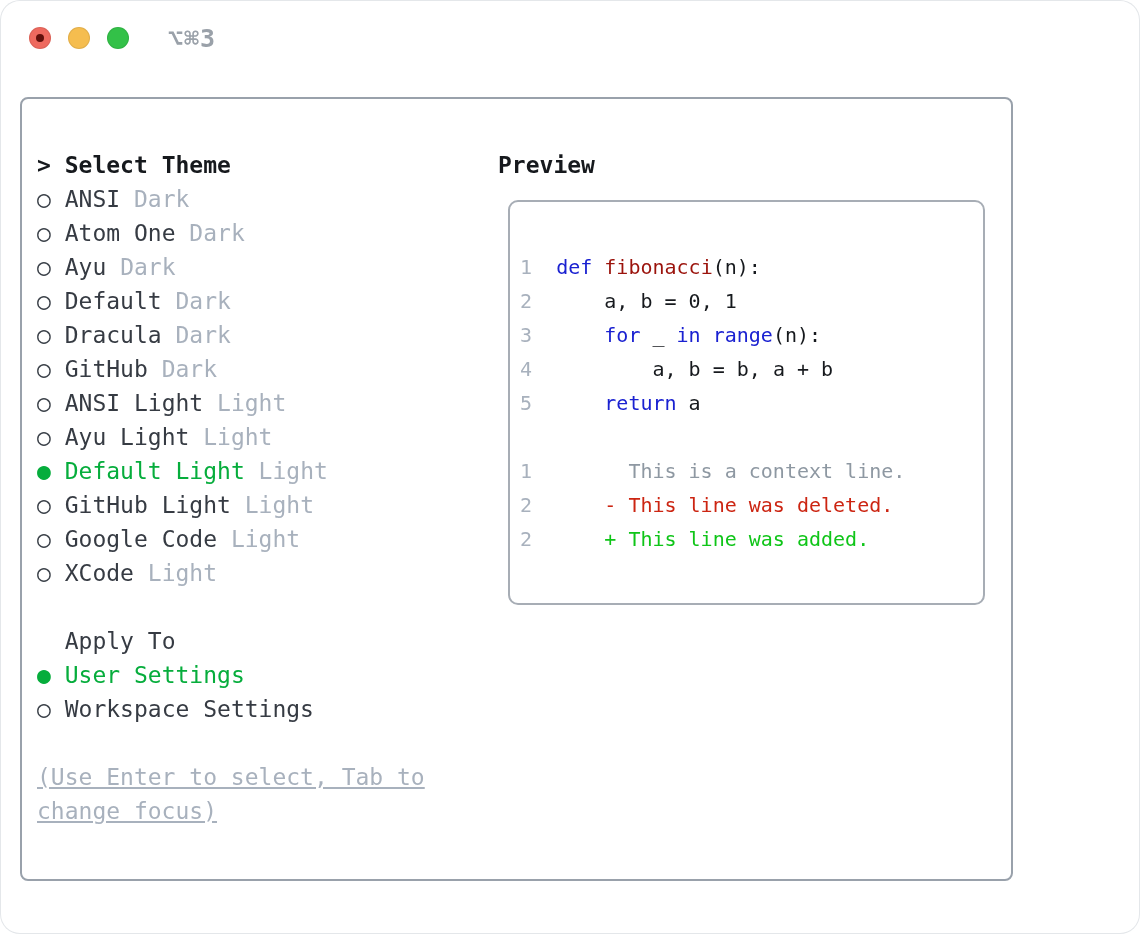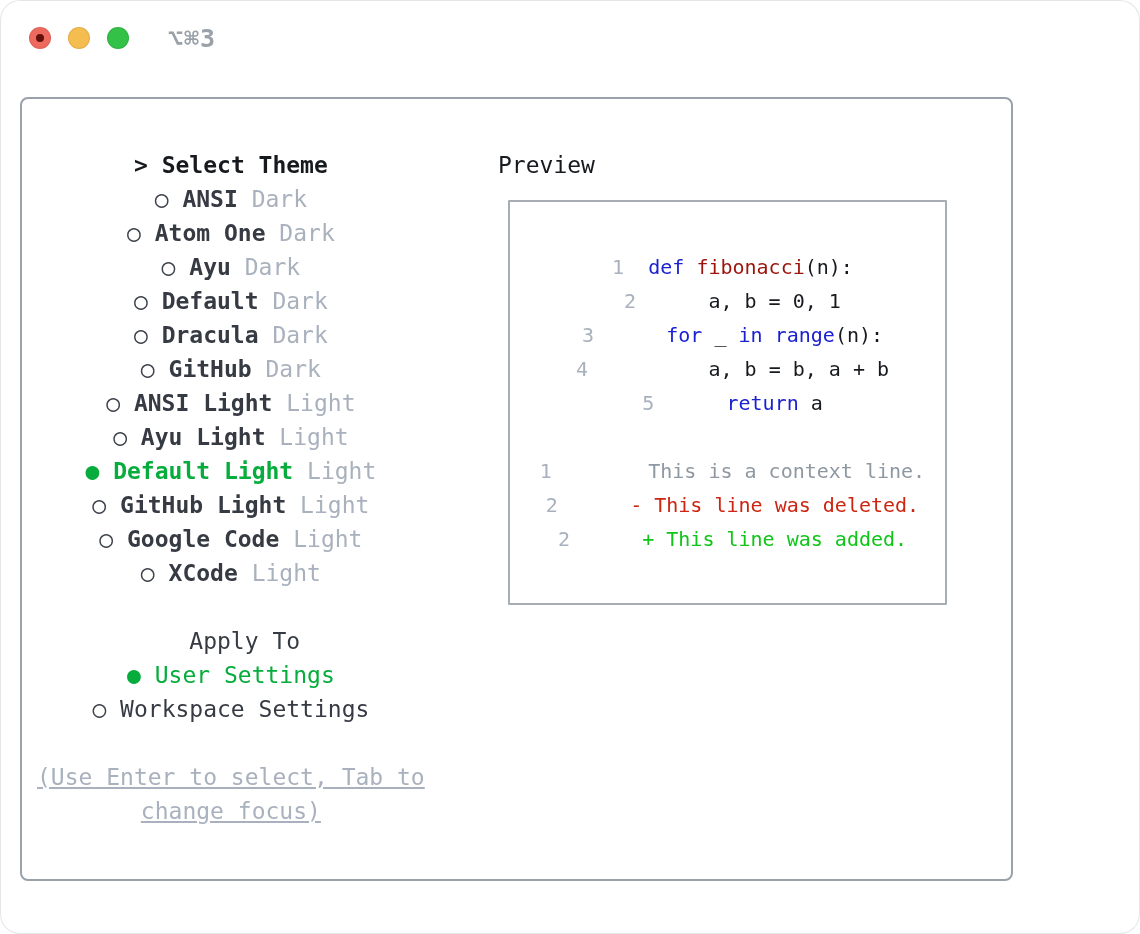--- a/index.html
+++ b/index.html
@@ -11,35 +11,35 @@
   .light{position:absolute;top:27px;width:22px;height:22px;border-radius:50%;display:inline-block;box-shadow:inset 0 0 0 1px rgba(0,0,0,0.08);}
   .light.red{left:29px;background:var(--tl-red);}
   .light.yellow{left:68px;background:var(--tl-yellow);}
   .light.green{left:107px;background:var(--tl-green);}
   .dot{position:absolute;left:7px;top:7px;width:8px;height:8px;border-radius:50%;background:var(--tl-red-dot);}
   .win-title{position:absolute;left:168px;top:24px;font-size:25px;font-weight:700;color:var(--title-gray);font-family:"DejaVu Sans Mono","DejaVu Sans",sans-serif;letter-spacing:1px;}
 
   
   .panel{position:absolute;left:20px;top:97px;width:993px;height:784px;border:2px solid var(--panel-border);border-radius:8px;box-sizing:border-box;background:#fff;}
 
-  .mono-col{position:absolute;white-space:pre;font-family:"DejaVu Sans Mono","Liberation Mono",monospace;text-align:center;}
+  .mono-col{position:absolute;white-space:pre;font-family:"DejaVu Sans Mono","Liberation Mono",monospace;}
   .left-col{left:15px;top:49px;font-size:23px;line-height:34px;color:var(--name);}
   .left-col .row{height:34px;}
   .hdr{font-weight:700;color:var(--ink);}
   .mk{color:var(--marker);}
-  .name{color:var(--name);font-weight:bold;}
+  .name{color:var(--name);}
   .variant{color:var(--muted);}
   .sel .mk,.sel .name,.sel .label{color:var(--green-sel);}
   .label{color:var(--name);}
   .hint{color:var(--muted);text-decoration:underline;}
 
   
   .right-col{position:absolute;left:476px;top:49px;}
-  .preview-title{font-size:23px;line-height:34px;font-weight:400;color:var(--ink);white-space:pre;}
-  .preview-box{margin:18px 0 0 10px;width:439px;height:405px;border:2px solid var(--box-border);border-radius:1px;box-sizing:border-box;overflow:hidden;background:#fff;}
+  .preview-title{font-size:23px;line-height:34px;font-weight:700;color:var(--ink);white-space:pre;}
+  .preview-box{margin:18px 0 0 10px;width:477px;height:405px;border:2px solid var(--box-border);border-radius:10px;box-sizing:border-box;overflow:hidden;background:#fff;}
   .code{position:static;padding:48px 0 0 10px;font-size:20px;line-height:34px;white-space:pre;color:var(--ink);}
   .code .row{height:34px;}
   .ln{color:var(--muted);}
   .kw{color:var(--blue-kw);}
   .fn{color:var(--red-fn);}
   .pl{color:var(--ink);}
   .ctx{color:var(--ctx);}
   .del{color:var(--red-del);}
   .add{color:var(--green-add);}
 </style>

